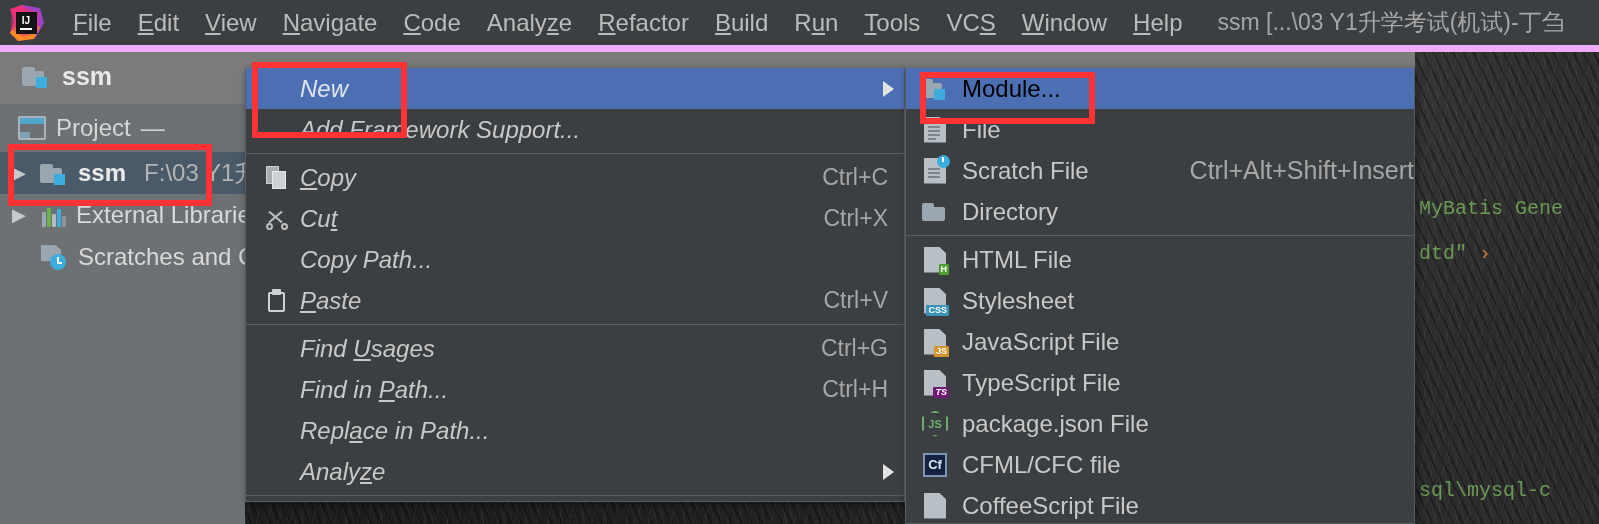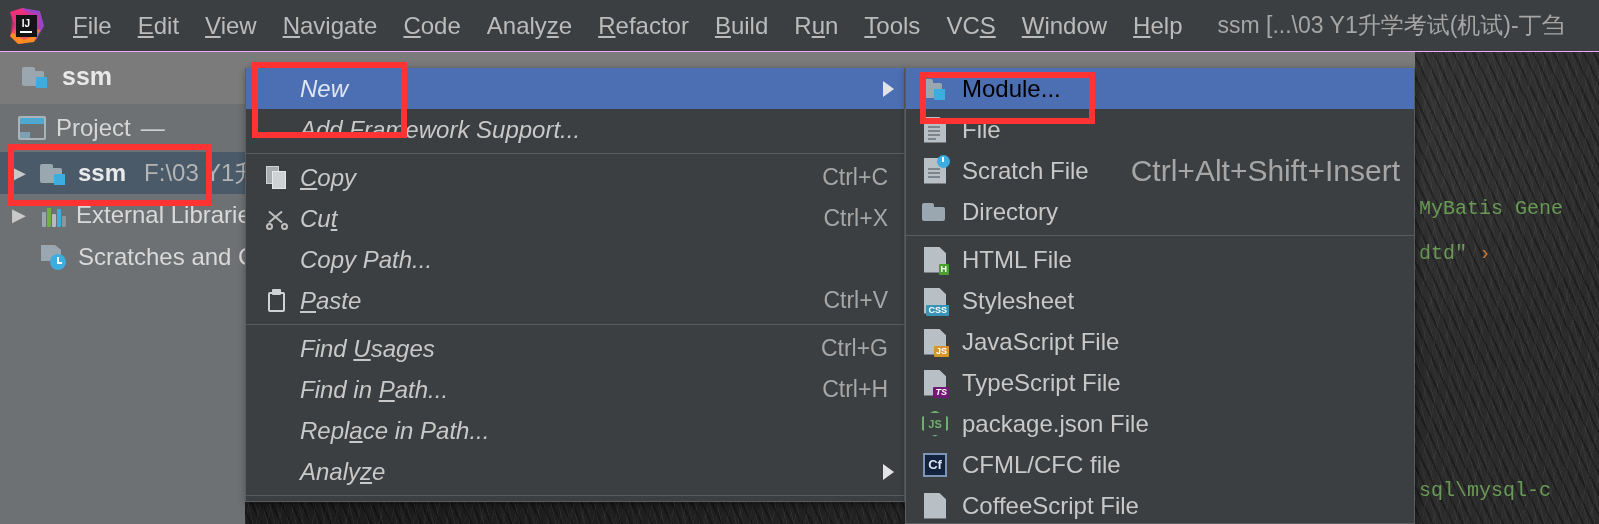--- a/index.html
+++ b/index.html
@@ -28,21 +28,21 @@
     font-family: "Liberation Mono", "DejaVu Sans Mono", monospace;
     font-size: 20px; color: #6a9a55; white-space: nowrap;
   }
   .editor-code .ln { position: absolute; left: 10px; }
   .editor-code .punc { color: #cc7832; }
 
   
   .menubar {
     position: absolute; left: 0; top: 0; width: 1599px; height: 52px;
     background: #3c3f41; display: flex; align-items: center;
-    border-bottom: 1px solid #f0abfc;
+    border-bottom: 7px solid #f0abfc;
   }
   .ij-logo {
     width: 40px; height: 40px; margin-left: 6px; margin-right: 14px;
     flex: 0 0 auto; position: relative;
   }
   .menubar .mi {
     color: #bbbbbb; font-size: 24px; padding: 2px 13px;
     white-space: nowrap; cursor: default;
   }
   .menubar .mi u { text-decoration: underline; }
@@ -157,21 +157,21 @@
     box-shadow: 2px 2px 8px rgba(0,0,0,.45);
     overflow: hidden; max-height: 456px;
   }
   .srow {
     height: 41px; display: flex; align-items: center;
     color: #c8c8c8; font-size: 24px; white-space: nowrap; padding-left: 10px;
   }
   .srow.hl { background: #4c6eb3; color: #000000; }
   .srow .s-ico { width: 38px; flex: 0 0 38px; display: flex; align-items: center; justify-content: center; }
   .srow .s-label { flex: 1 1 auto; padding-left: 8px; }
-  .srow .s-short { color: #a6a6a6; font-size: 30px; padding-right: 14px; }
+  .srow .s-short { color: #a6a6a6; font-size: 25px; }
 
   .fileico { width: 22px; height: 26px; position: relative; }
   .fileico .pg { position: absolute; inset: 0; background: #b9c0c5;
     clip-path: polygon(0 0,68% 0,100% 26%,100% 100%,0 100%); }
   .fileico .ln { position: absolute; left: 4px; width: 12px; height: 2px; background: #7c858b; }
   .fileico .badge { position: absolute; right: -3px; bottom: -2px; font-size: 9px;
     font-family: "Liberation Sans", sans-serif; font-weight: bold; color: #fff;
     padding: 0 2px; line-height: 11px; border-radius: 1px; }
   .fileico .cdot { position: absolute; right: -4px; top: -3px; width: 13px; height: 13px;
     border-radius: 50%; background: #3dacdf; }

